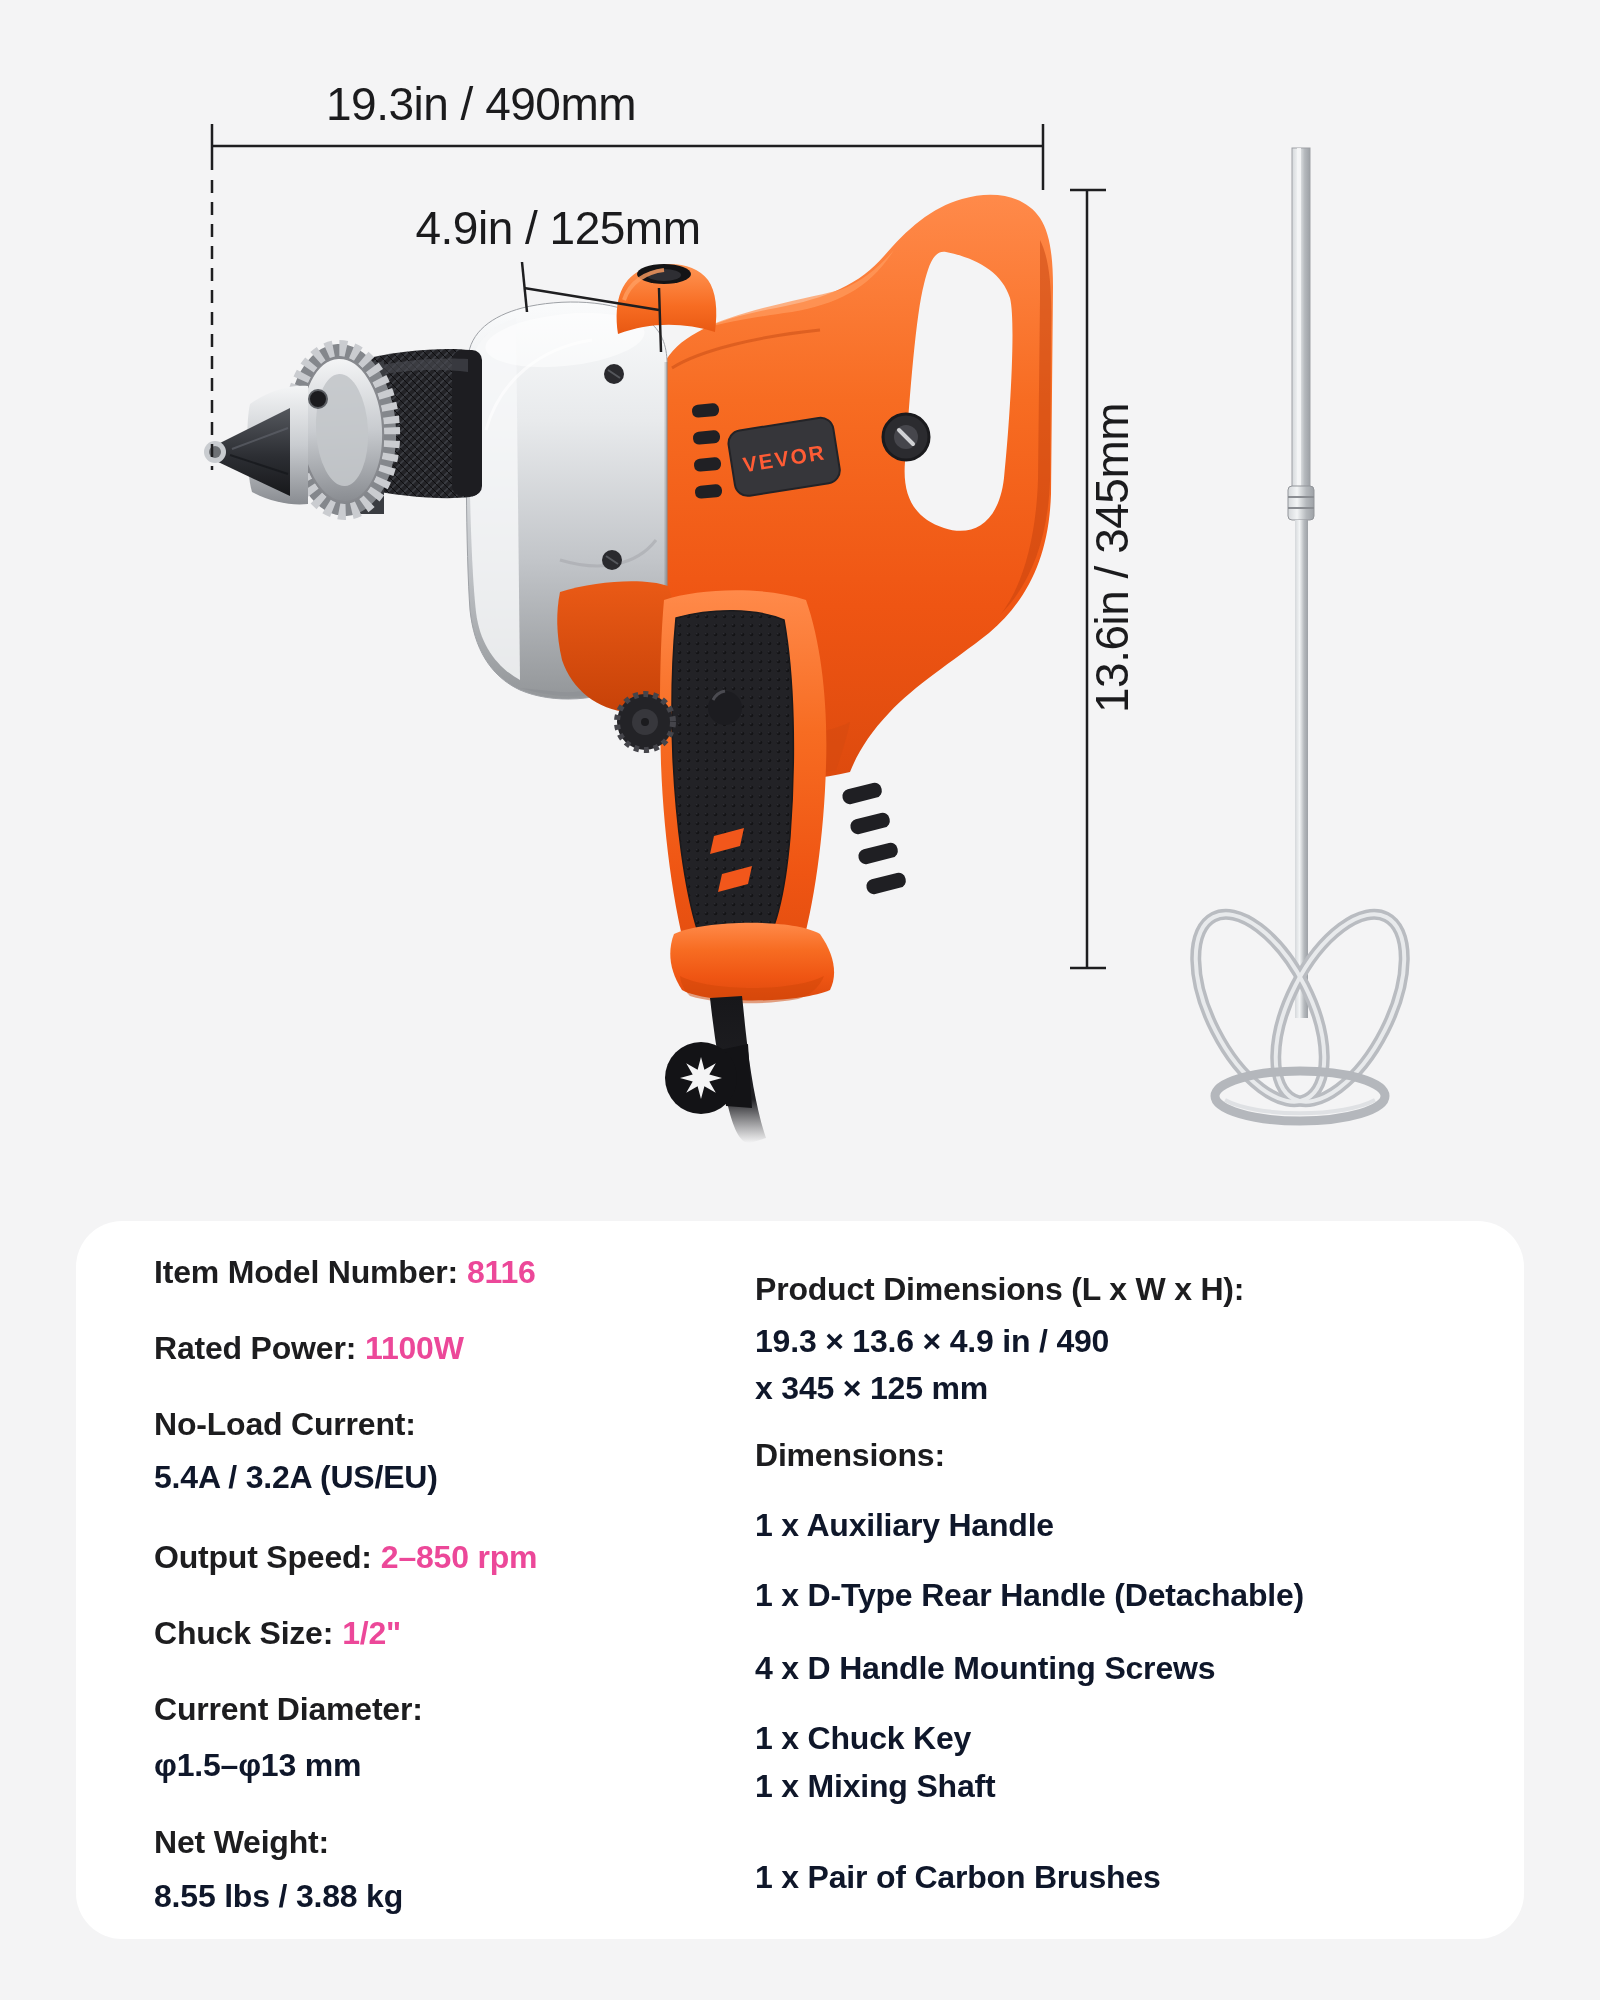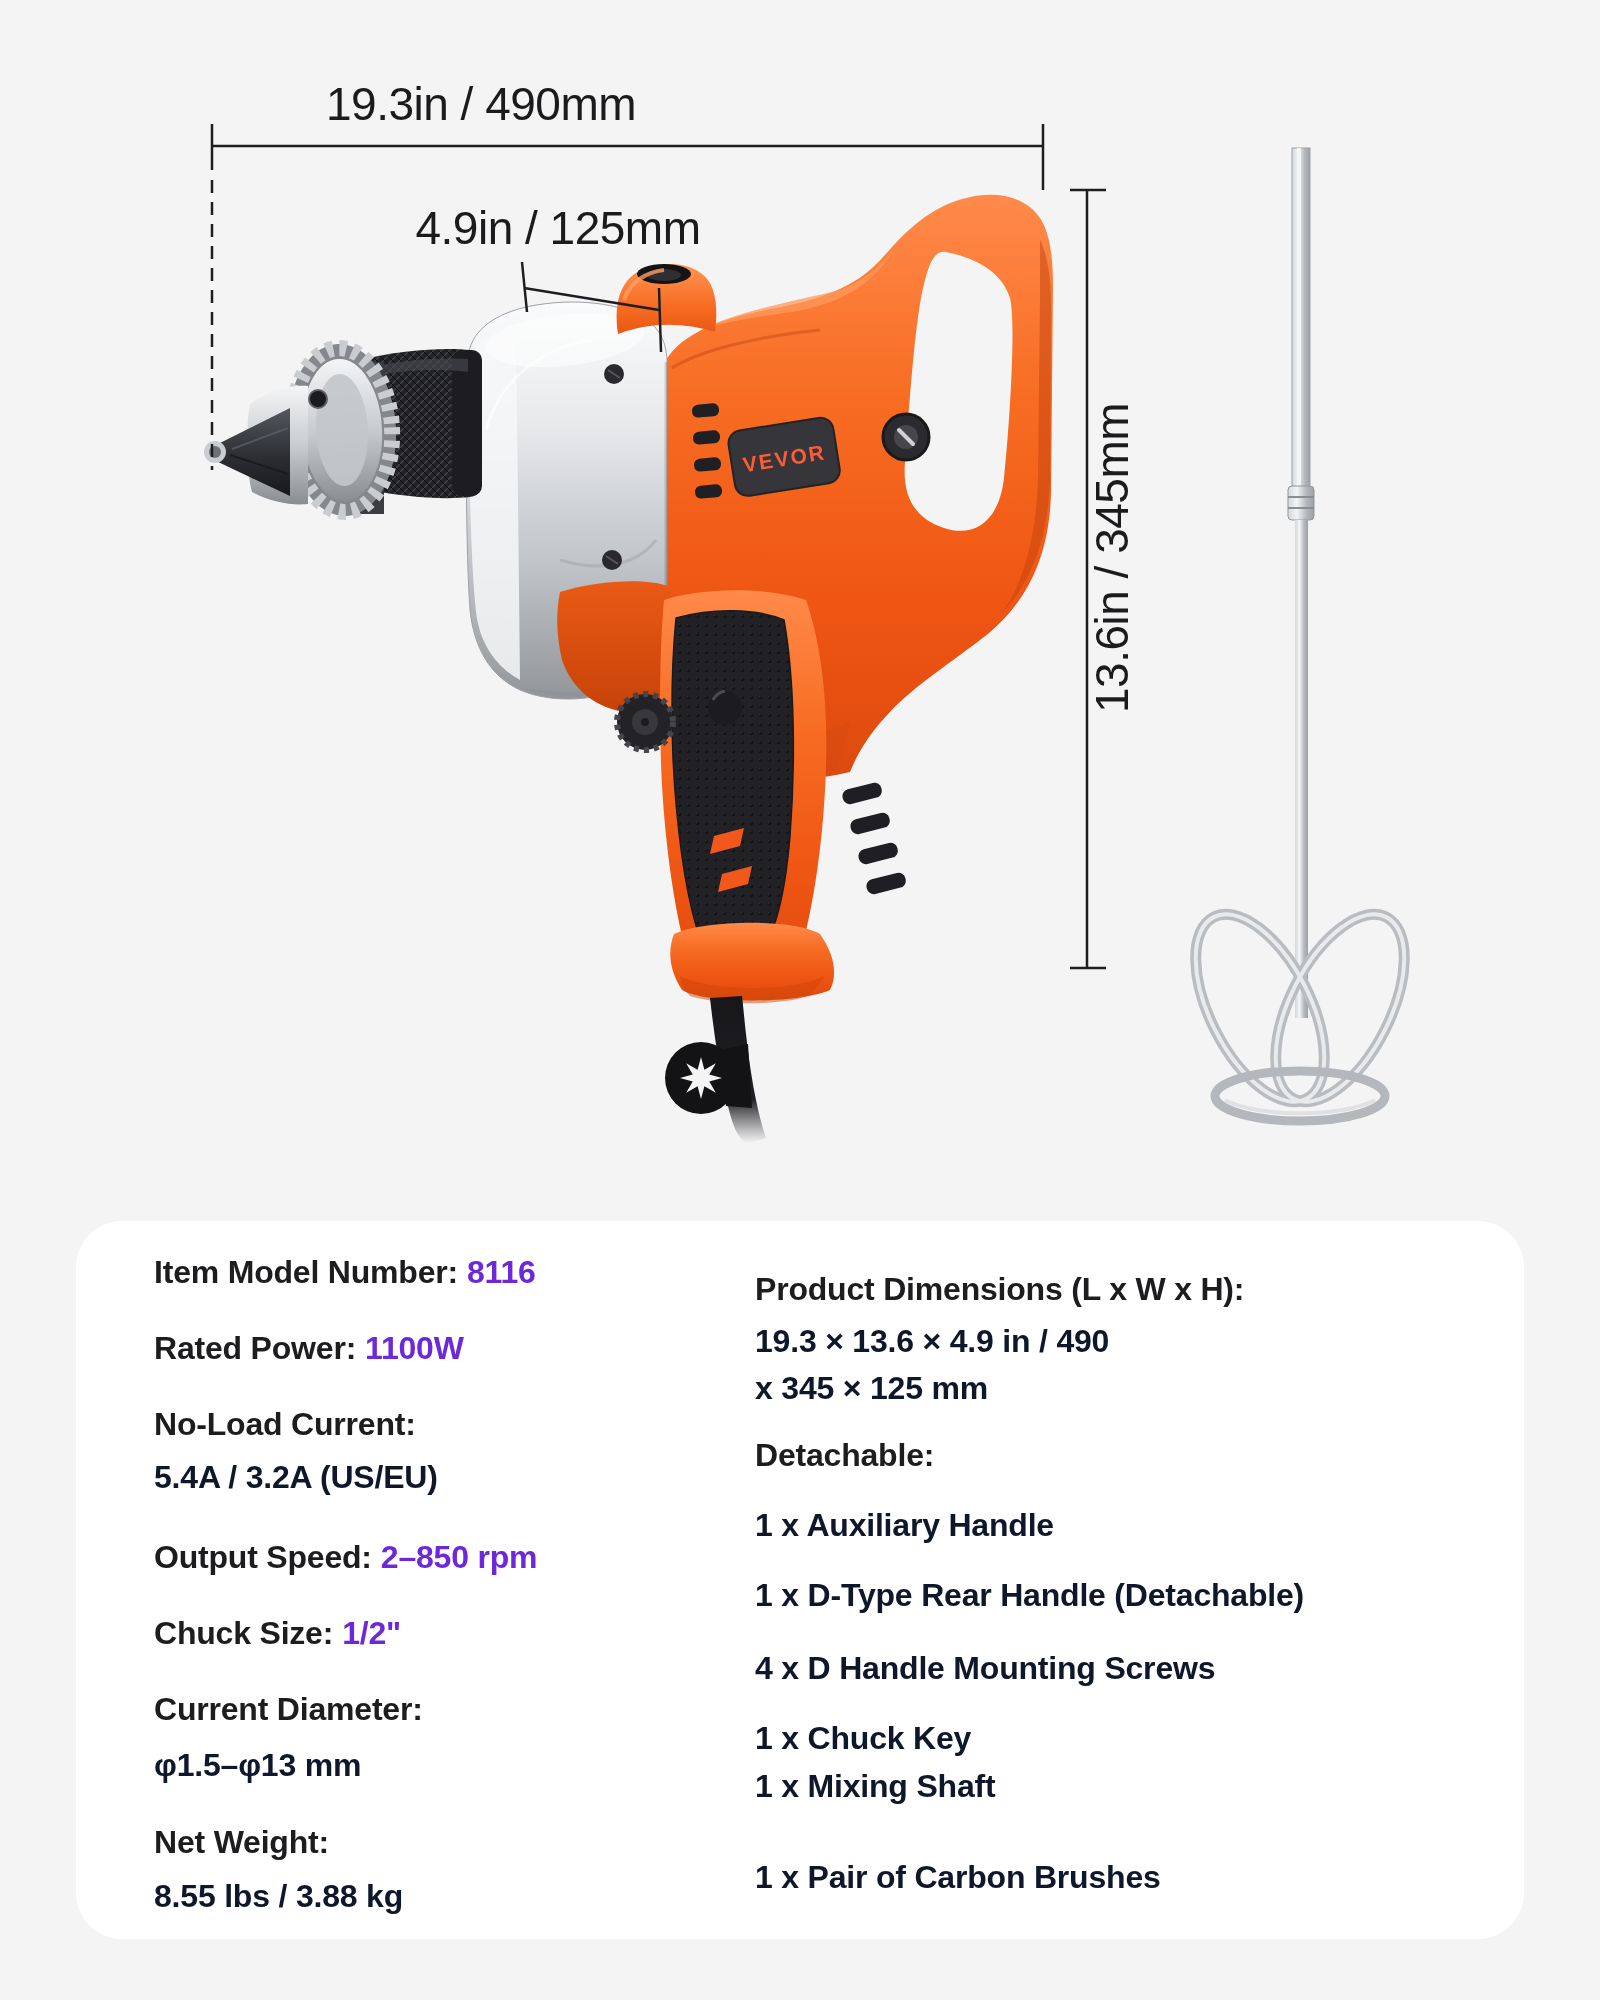--- a/index.html
+++ b/index.html
@@ -11,21 +11,21 @@
   svg text{font-family:"Liberation Sans","DejaVu Sans",sans-serif;}
   .dim-label{font-size:46px;font-weight:500;fill:#1b1b1d;letter-spacing:-0.5px;}
   .spec-card{
     position:absolute;left:76px;top:1221px;width:1448px;height:718px;
     background:#ffffff;border-radius:46px;
   }
   .line{
     position:absolute;font-size:32px;font-weight:600;color:#1d1d1f;
     line-height:40px;white-space:nowrap;letter-spacing:-0.2px;
   }
-  .line .val{color:#6d28d9;margin-left:9px;}
+  .line .val{color:#ec4899;margin-left:9px;}
   .line.orange{color:#0f172a;}
 </style>
 </head>
 <body>
 
 <div class="stage">
 
   <svg width="1600" height="1220" viewBox="0 0 1600 1220" aria-hidden="true">
     <defs>
       <linearGradient id="metalV" x1="0" y1="0" x2="0" y2="1">
@@ -298,21 +298,21 @@
     <div class="line" style="left:679px;top:48px">
       <span>Product Dimensions (L x W x H):</span>
     </div>
     <div class="line orange" style="left:679px;top:100px">
       <span>19.3 × 13.6 × 4.9 in / 490</span>
     </div>
     <div class="line orange" style="left:679px;top:147px">
       <span>x 345 × 125 mm</span>
     </div>
     <div class="line" style="left:679px;top:214px">
-      <span>Detachable:</span>
+      <span>Dimensions:</span>
     </div>
     <div class="line orange" style="left:679px;top:284px">
       <span>1 x Auxiliary Handle</span>
     </div>
     <div class="line orange" style="left:679px;top:354px">
       <span>1 x D-Type Rear Handle (Detachable)</span>
     </div>
     <div class="line orange" style="left:679px;top:427px">
       <span>4 x D Handle Mounting Screws</span>
     </div>

